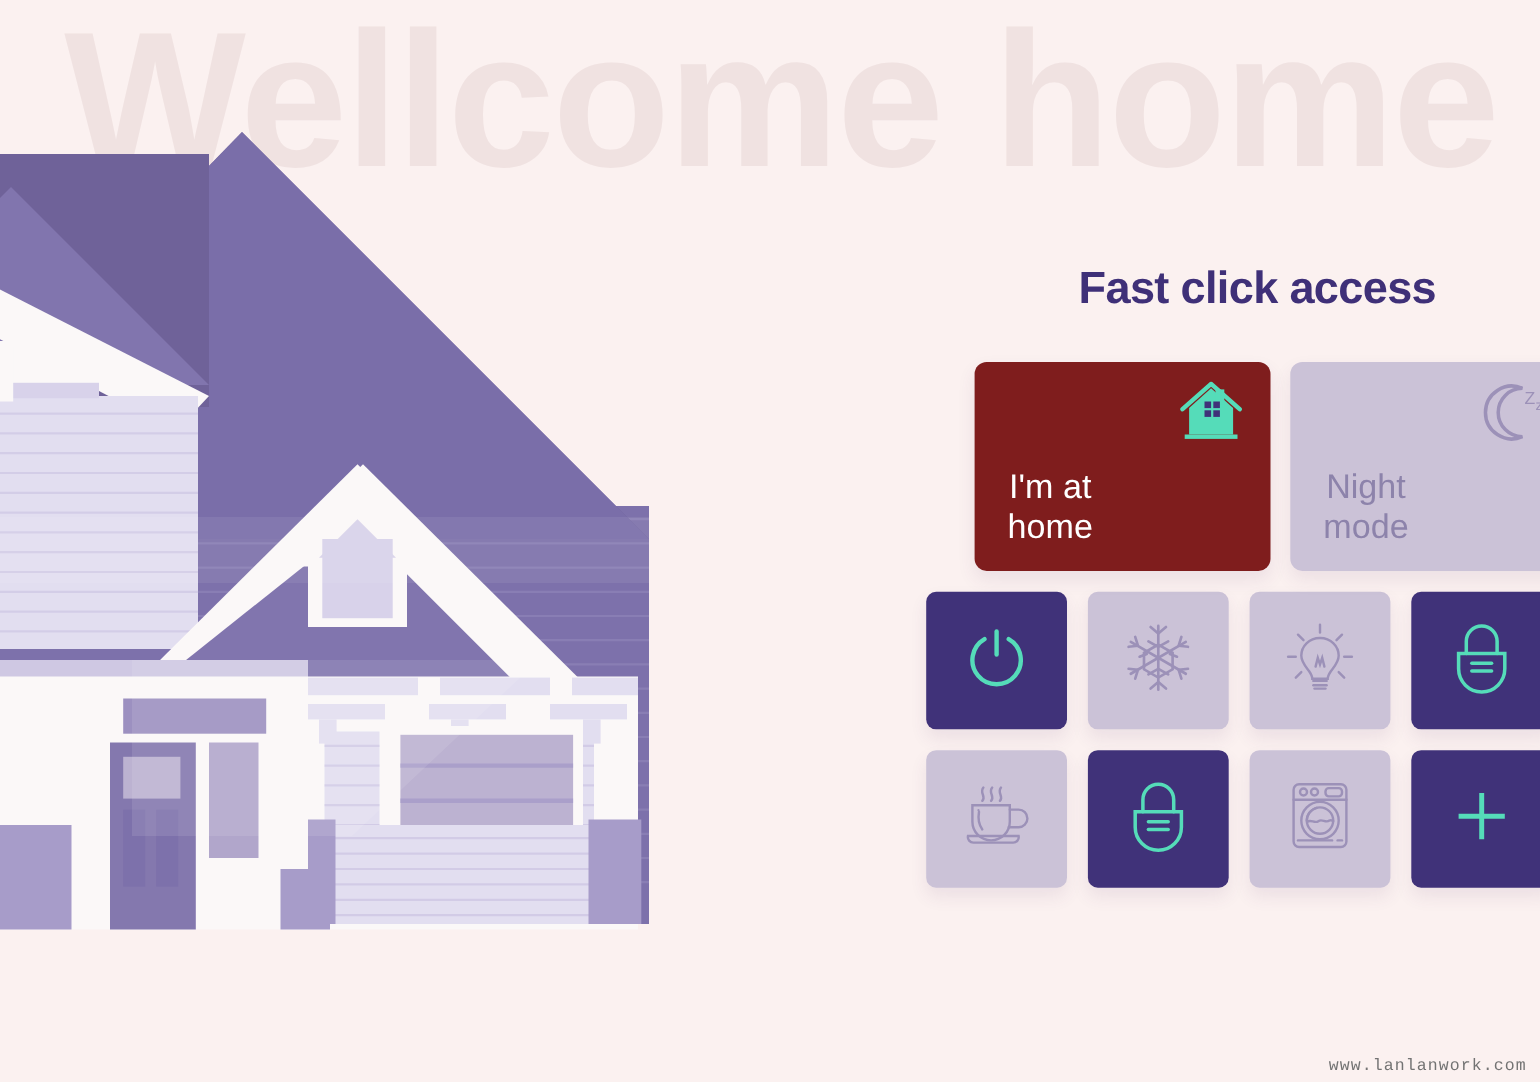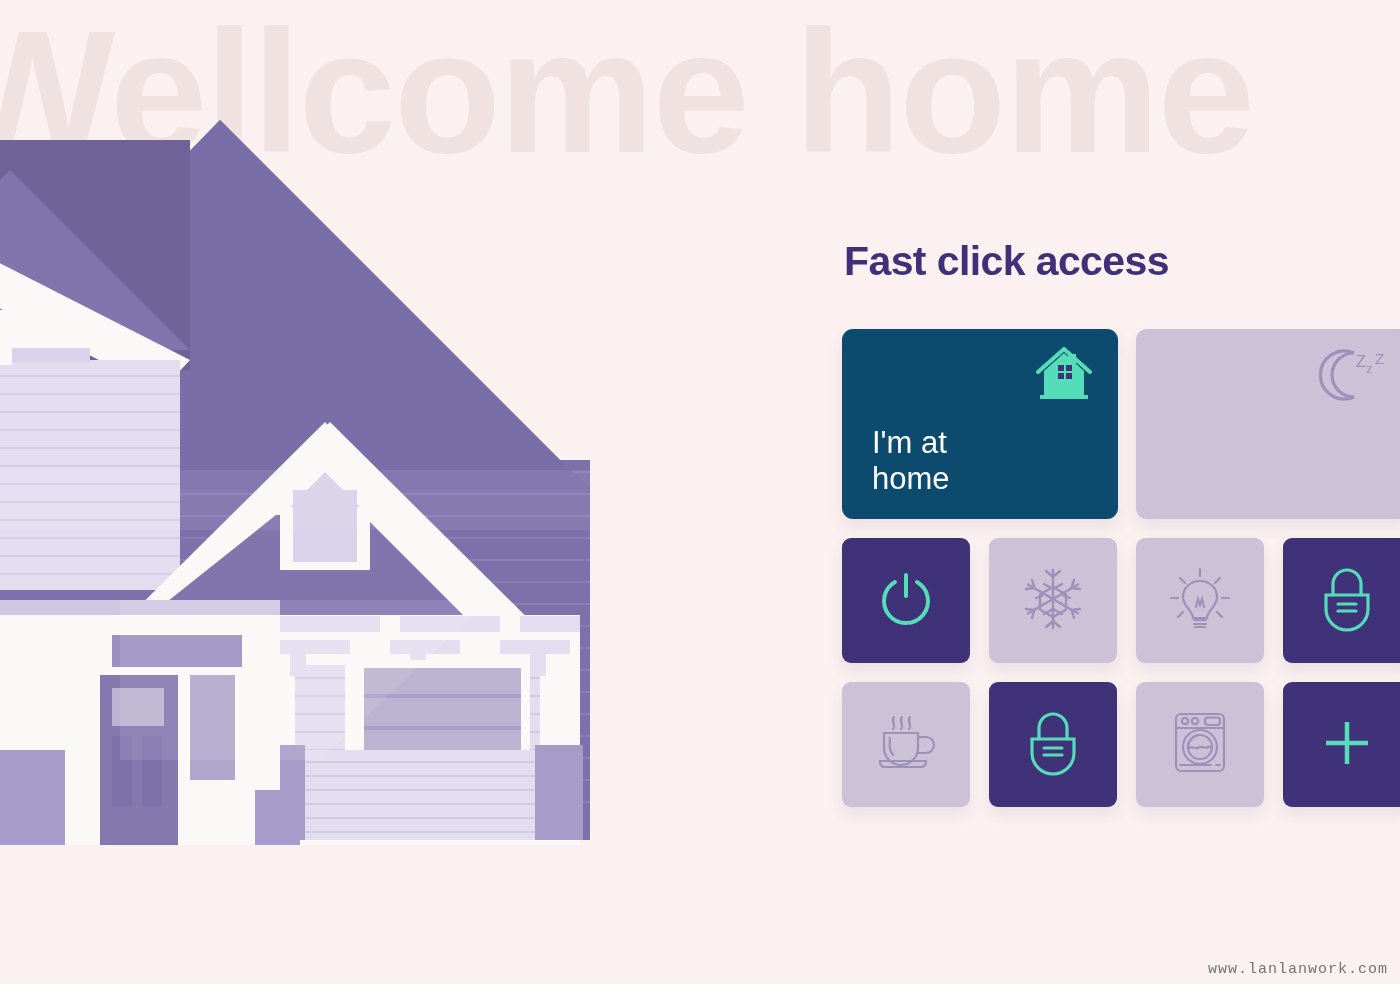--- a/index.html
+++ b/index.html
@@ -2,21 +2,21 @@
 <html><head>
 <meta charset="utf-8">
 <title>Smart Home Dashboard</title>
 <style>
   html,body{margin:0;padding:0;}
   body{
     width:1400px;height:984px;overflow:hidden;position:relative;
     background:#fbf1f0;
     font-family:"Liberation Sans","DejaVu Sans",sans-serif;
   }
-  .stage{position:absolute;inset:0;width:1400px;height:984px;overflow:hidden;}
+  .stage{position:absolute;inset:0;width:1400px;height:984px;overflow:hidden;text-align:center;}
 
   
   .watermark{
     position:absolute;left:-50px;top:4px;width:1520px;
     font-size:175px;line-height:1;font-weight:700;letter-spacing:-2px;
     color:#f0e2e1;white-space:nowrap;user-select:none;
   }
 
   
   .house-svg{position:absolute;left:-110px;top:60px;}
@@ -28,21 +28,21 @@
     margin:0 0 44px 2px;
   }
 
   .big-row{display:flex;gap:18px;}
   .big-card{
     width:276px;height:190px;border-radius:11px;position:relative;
     box-sizing:border-box;padding:22px 26px;
     box-shadow:0 8px 16px rgba(90,60,110,0.09);
     overflow:hidden;
   }
-  .big-card.dark{background:#0c4a6e;}
+  .big-card.dark{background:#7f1d1d;margin-left:44px;}
   .big-card.light{background:#cbc2d7;}
   .big-card .label{
     position:absolute;left:30px;bottom:22px;
     font-size:31px;line-height:1.16;font-weight:300;white-space:pre-line;
   }
   .big-card.dark .label{color:#ffffff;}
   .big-card.light .label{color:#8d83ab;}
   .big-card .card-icon{position:absolute;right:24px;top:18px;}
 
   .grid{display:grid;grid-template-columns:repeat(4,128px);
@@ -263,20 +263,22 @@
 
       <div class="big-card light">
         <span class="card-icon">
           <svg width="70" height="56" viewBox="0 0 70 56">
             <path d="M36 6 A24 24 0 1 0 36 50 A19 19 0 1 1 36 6 Z" fill="none" stroke="#9c91b8" stroke-width="3.2"></path>
             <text x="38" y="20" font-family="Liberation Sans, sans-serif" font-size="16" fill="#9c91b8">Z</text>
             <text x="48" y="26" font-family="Liberation Sans, sans-serif" font-size="13" fill="#9c91b8">z</text>
             <text x="57" y="17" font-family="Liberation Sans, sans-serif" font-size="15" fill="#9c91b8">Z</text>
           </svg>
         </span>
+        <span class="label">Night
+mode</span>
       </div>
     </div>
 
     <div class="grid">
 
       <div class="tile dark">
         <span>
           <svg width="62" height="62" viewBox="0 0 62 62">
             <path d="M20 14 A22 22 0 1 0 42 14" fill="none" stroke="#55dcb9" stroke-width="4" stroke-linecap="round"></path>
             <line x1="31" y1="7" x2="31" y2="28" stroke="#55dcb9" stroke-width="4" stroke-linecap="round"></line>

